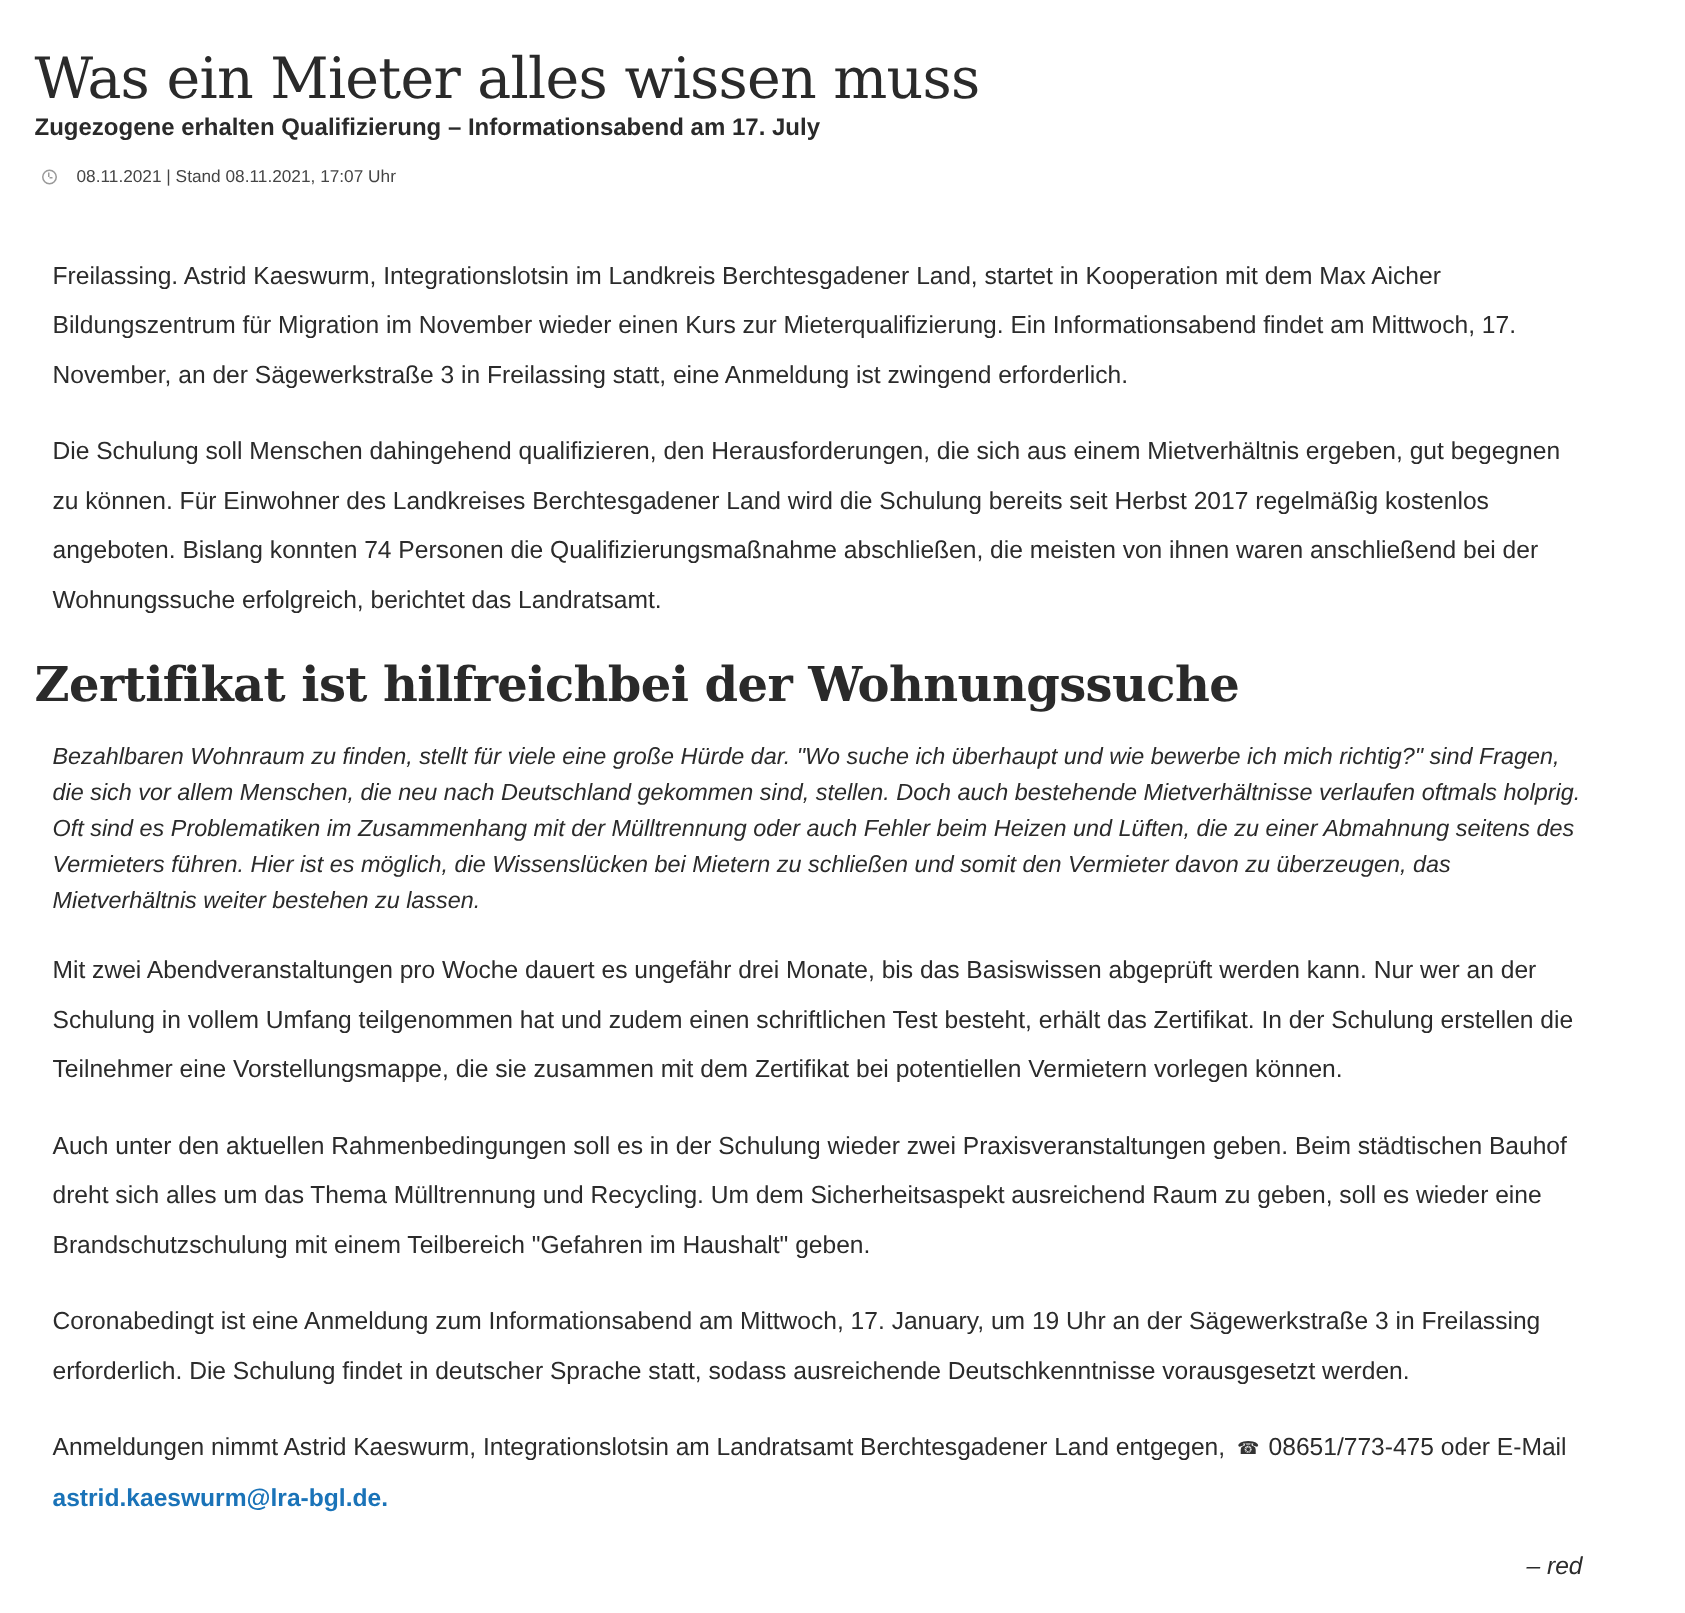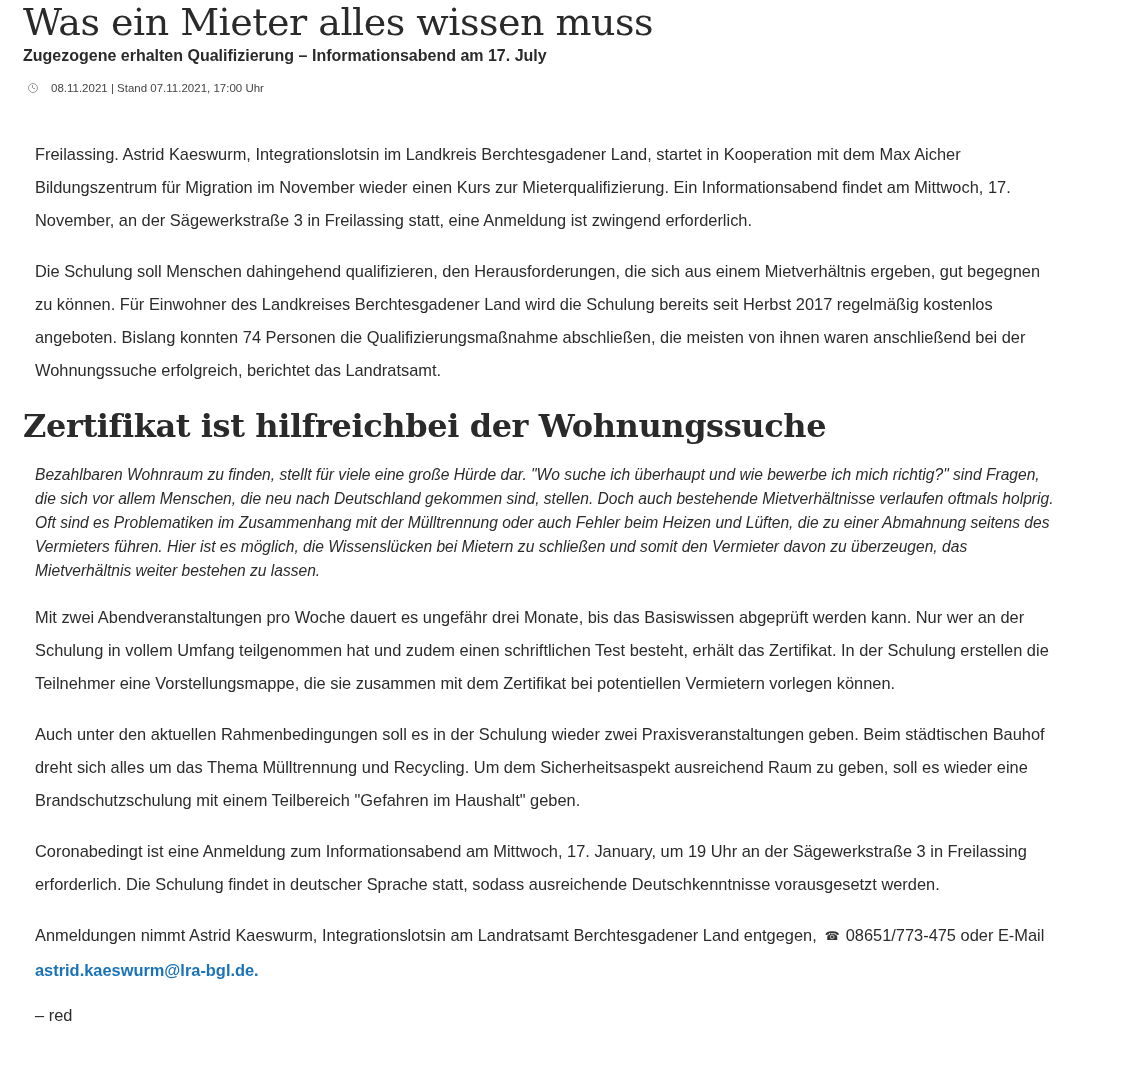--- a/index.html
+++ b/index.html
@@ -17,20 +17,21 @@
     .article {
       position: relative;
       padding: 0 56px 0 23px;
     }
     .title {
       font-family: "DejaVu Serif", serif;
       font-weight: normal;
       font-size: 38px;
       line-height: 44px;
       margin: 0;
+      padding-top: 30px;
       color: #2a2a2a;
       letter-spacing: -0.5px;
     }
     .subtitle {
       font-family: "Liberation Sans", sans-serif;
       font-weight: bold;
       font-size: 16px;
       line-height: 20px;
       margin: 2px 0 0 0;
       color: #2a2a2a;
@@ -102,36 +103,38 @@
       color: #333;
       position: relative;
       top: -1px;
     }
     .email-link {
       color: #1a73b8;
       text-decoration: none;
       font-weight: bold;
     }
     .byline {
+      text-align: right;
       font-size: 16.4px;
       line-height: 33px;
       margin: 0;
       color: #2b2b2b;
+      font-style: italic;
     }
   </style>
 </head>
 <body>
 
 <div class="article">
   <h1 class="title">Was ein Mieter alles wissen muss</h1>
   <div class="subtitle">Zugezogene erhalten Qualifizierung – Informationsabend am 17. July</div>
 
   <div class="meta">
     <span class="clock-icon"></span>
-    <span>08.11.2021 | Stand 07.11.2021, 17:00 Uhr</span>
+    <span>08.11.2021 | Stand 08.11.2021, 17:07 Uhr</span>
   </div>
 
   <div class="body-wide">
     <p class="p1">Freilassing. Astrid Kaeswurm, Integrationslotsin im Landkreis Berchtesgadener Land, startet in Kooperation mit dem Max Aicher Bildungszentrum für Migration im November wieder einen Kurs zur Mieterqualifizierung. Ein Informationsabend findet am Mittwoch, 17. November, an der Sägewerkstraße 3 in Freilassing statt, eine Anmeldung ist zwingend erforderlich.</p>
     <p class="p-gap">Die Schulung soll Menschen dahingehend qualifizieren, den Herausforderungen, die sich aus einem Mietverhältnis ergeben, gut begegnen zu können. Für Einwohner des Landkreises Berchtesgadener Land wird die Schulung bereits seit Herbst 2017 regelmäßig kostenlos angeboten. Bislang konnten 74 Personen die Qualifizierungsmaßnahme abschließen, die meisten von ihnen waren anschließend bei der Wohnungssuche erfolgreich, berichtet das Landratsamt.</p>
 
     <h2 class="section-heading">Zertifikat ist hilfreichbei der Wohnungssuche</h2>
 
     <p class="p-compact">Bezahlbaren Wohnraum zu finden, stellt für viele eine große Hürde dar. "Wo suche ich überhaupt und wie bewerbe ich mich richtig?" sind Fragen, die sich vor allem Menschen, die neu nach Deutschland gekommen sind, stellen. Doch auch bestehende Mietverhältnisse verlaufen oftmals holprig. Oft sind es Problematiken im Zusammenhang mit der Mülltrennung oder auch Fehler beim Heizen und Lüften, die zu einer Abmahnung seitens des Vermieters führen. Hier ist es möglich, die Wissenslücken bei Mietern zu schließen und somit den Vermieter davon zu überzeugen, das Mietverhältnis weiter bestehen zu lassen.</p>
 

